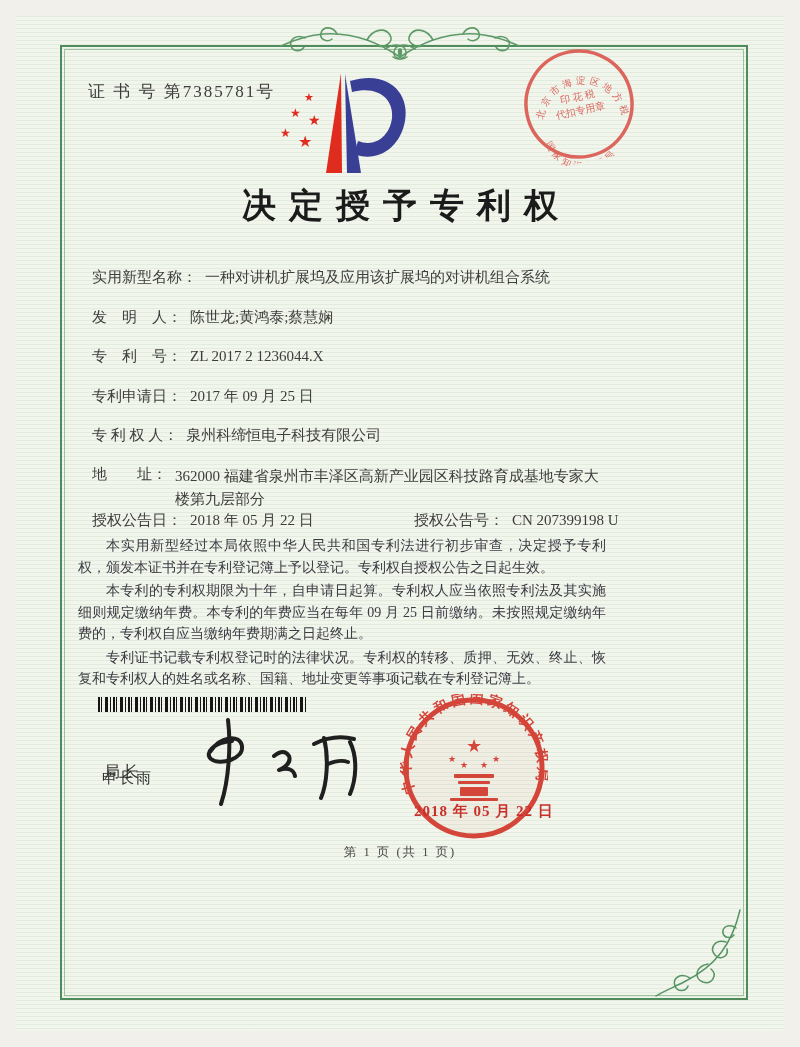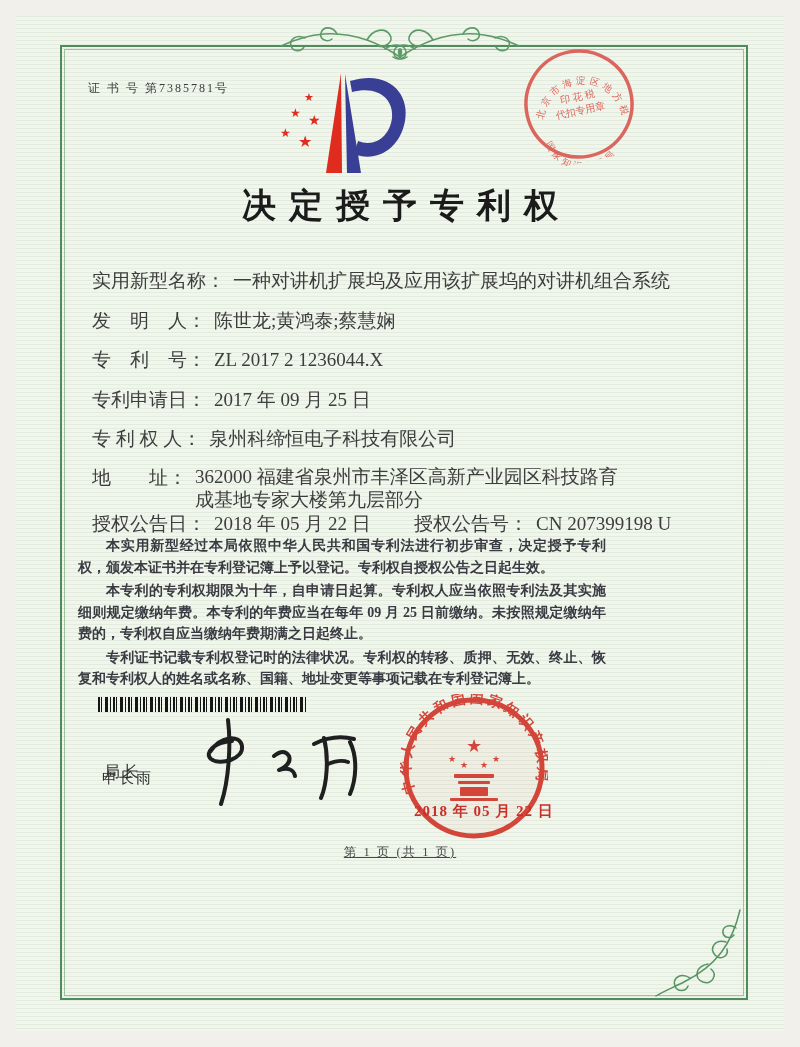--- a/index.html
+++ b/index.html
@@ -16,39 +16,39 @@
      #f2f5ec;overflow:hidden;}
 
   
   .gborder{position:absolute;left:44px;right:36px;top:29px;bottom:31px;border:2px solid #4f8b5b;}
   .gborder::after{content:"";position:absolute;inset:2px;border:1px solid rgba(100,160,110,.6);}
   .orn-top{position:absolute;top:6px;left:50%;transform:translateX(-50%);}
   .orn-corner{position:absolute;right:40px;bottom:33px;}
 
   
   .abs{position:absolute;}
-  .certno{left:72px;top:64px;font-size:12px;letter-spacing:2px;color:#3c3c3c;}
+  .certno{left:72px;top:64px;font-size:17px;letter-spacing:2px;color:#3c3c3c;}
   .title{left:0;top:167px;width:100%;text-align:center;font-size:34px;font-weight:bold;
          letter-spacing:13px;text-indent:13px;color:#1b1b1b;}
-  .row{position:absolute;left:76px;font-size:19px;color:#3d3d3d;white-space:nowrap;}
+  .row{position:absolute;left:76px;font-size:15px;color:#3d3d3d;white-space:nowrap;}
   .row .val{margin-left:8px;}
   .row .wrapval{display:inline-block;vertical-align:top;white-space:normal;width:428px;line-height:23px;}
   .r1{top:252px}.r2{top:292px}.r3{top:331px}.r4{top:371px}.r5{top:410px}.r6{top:449px}.r7{top:495px}
   .grant2{position:absolute;left:322px;top:0;}
-  .paras{left:62px;top:519px;width:528px;color:#3a3a42;font-size:14px;line-height:21.5px;text-align:justify;font-weight:bold;}
+  .paras{left:62px;top:519px;width:528px;color:#3a3a42;font-size:14px;line-height:21.5px;text-align:justify;}
   .paras p{margin:0 0 2px 0;text-indent:2em;}
   .barcode{left:82px;top:681px;width:208px;height:15px;background:
      repeating-linear-gradient(90deg,#151515 0 2px,transparent 2px 3px,#151515 3px 4px,
        transparent 4px 7px,#151515 7px 10px,transparent 10px 12px,#151515 12px 13px,transparent 13px 15px);}
   .signer-title{left:88px;top:715px;font-size:16px;color:#2e2e2e;letter-spacing:3px;margin-top:31px;}
   .signer-name{left:86px;top:753px;font-size:15px;color:#2e2e2e;letter-spacing:2px;}
   .sig{left:172px;top:698px;}
   .seal{left:384px;top:678px;opacity:.93;}
   .seal-date{left:398px;top:786px;font-size:15px;color:#c9302a;letter-spacing:1px;font-weight:bold;}
-  .footer{left:0;top:828px;width:100%;text-align:center;font-size:12.5px;color:#474747;letter-spacing:2px;text-decoration:underline;}
+  .footer{left:0;top:828px;width:100%;text-align:center;font-size:12.5px;color:#474747;letter-spacing:2px;}
   .taxstamp{left:505px;top:30px;transform:rotate(-12deg);opacity:.88;}
   .logo{left:262px;top:53px;}
 </style>
 </head>
 <body>
 
 <div class="stage">
   <div class="f1"></div>
   <div class="f2"></div>
   <div class="f3"></div>

